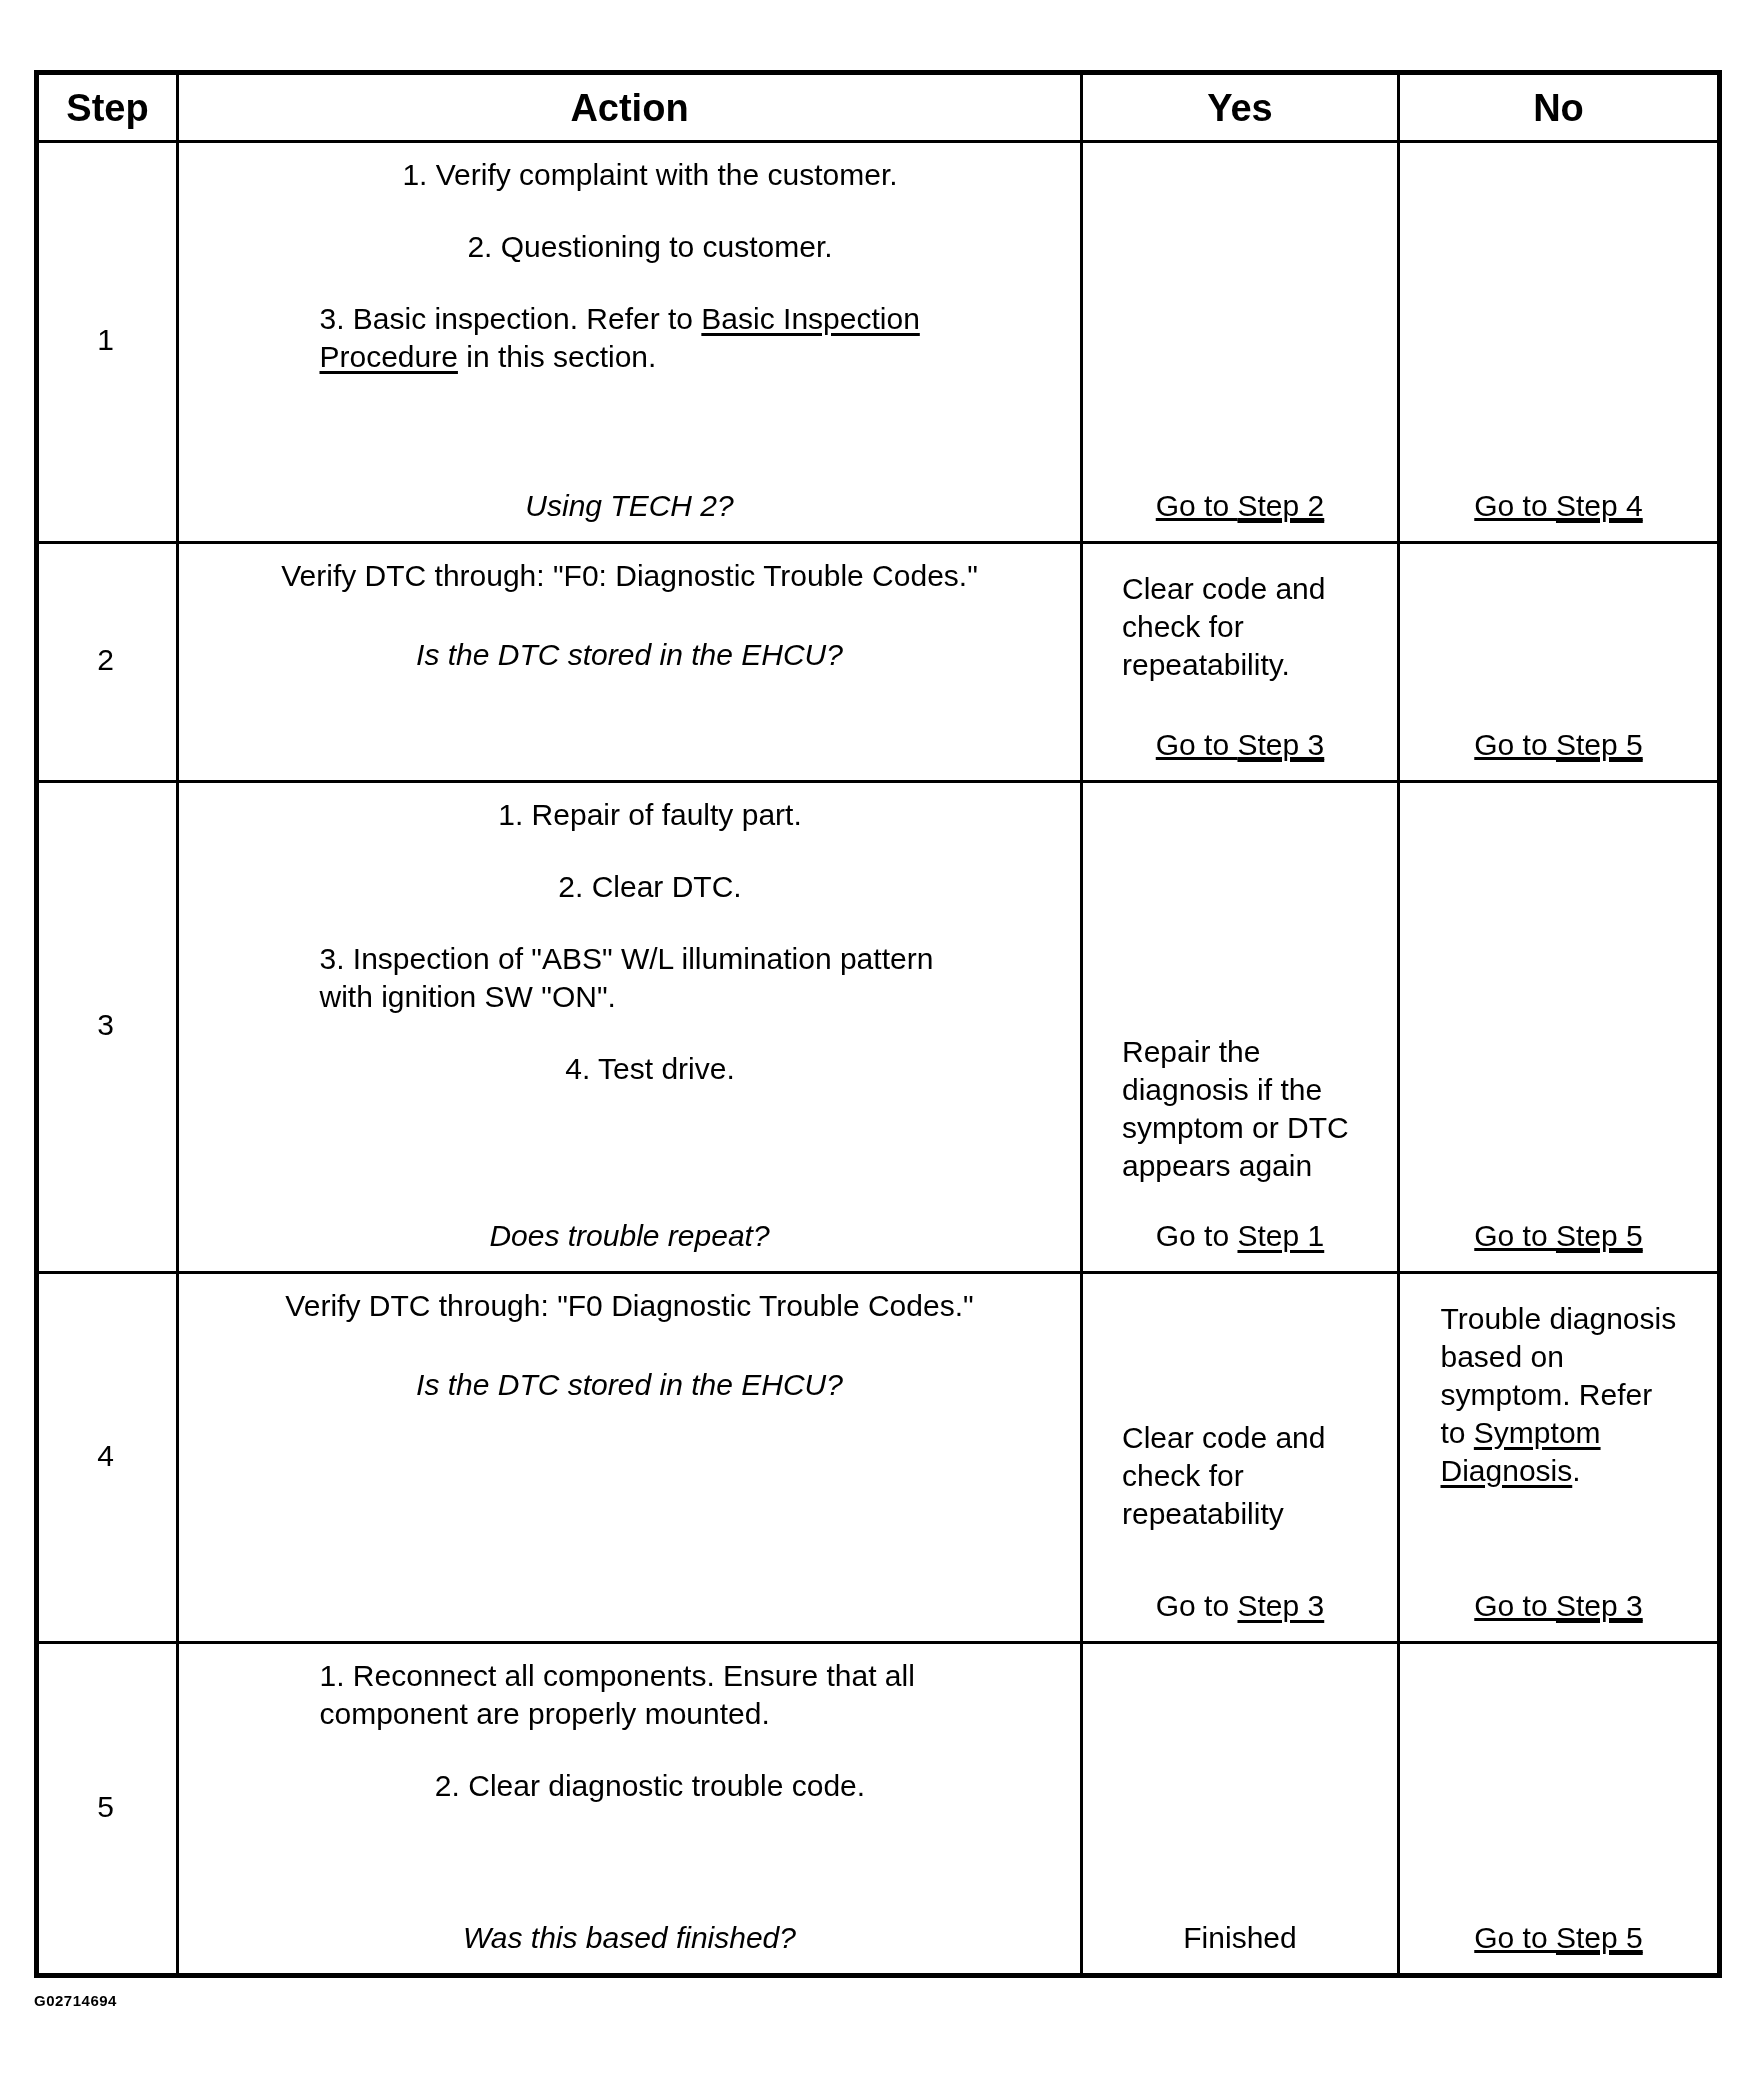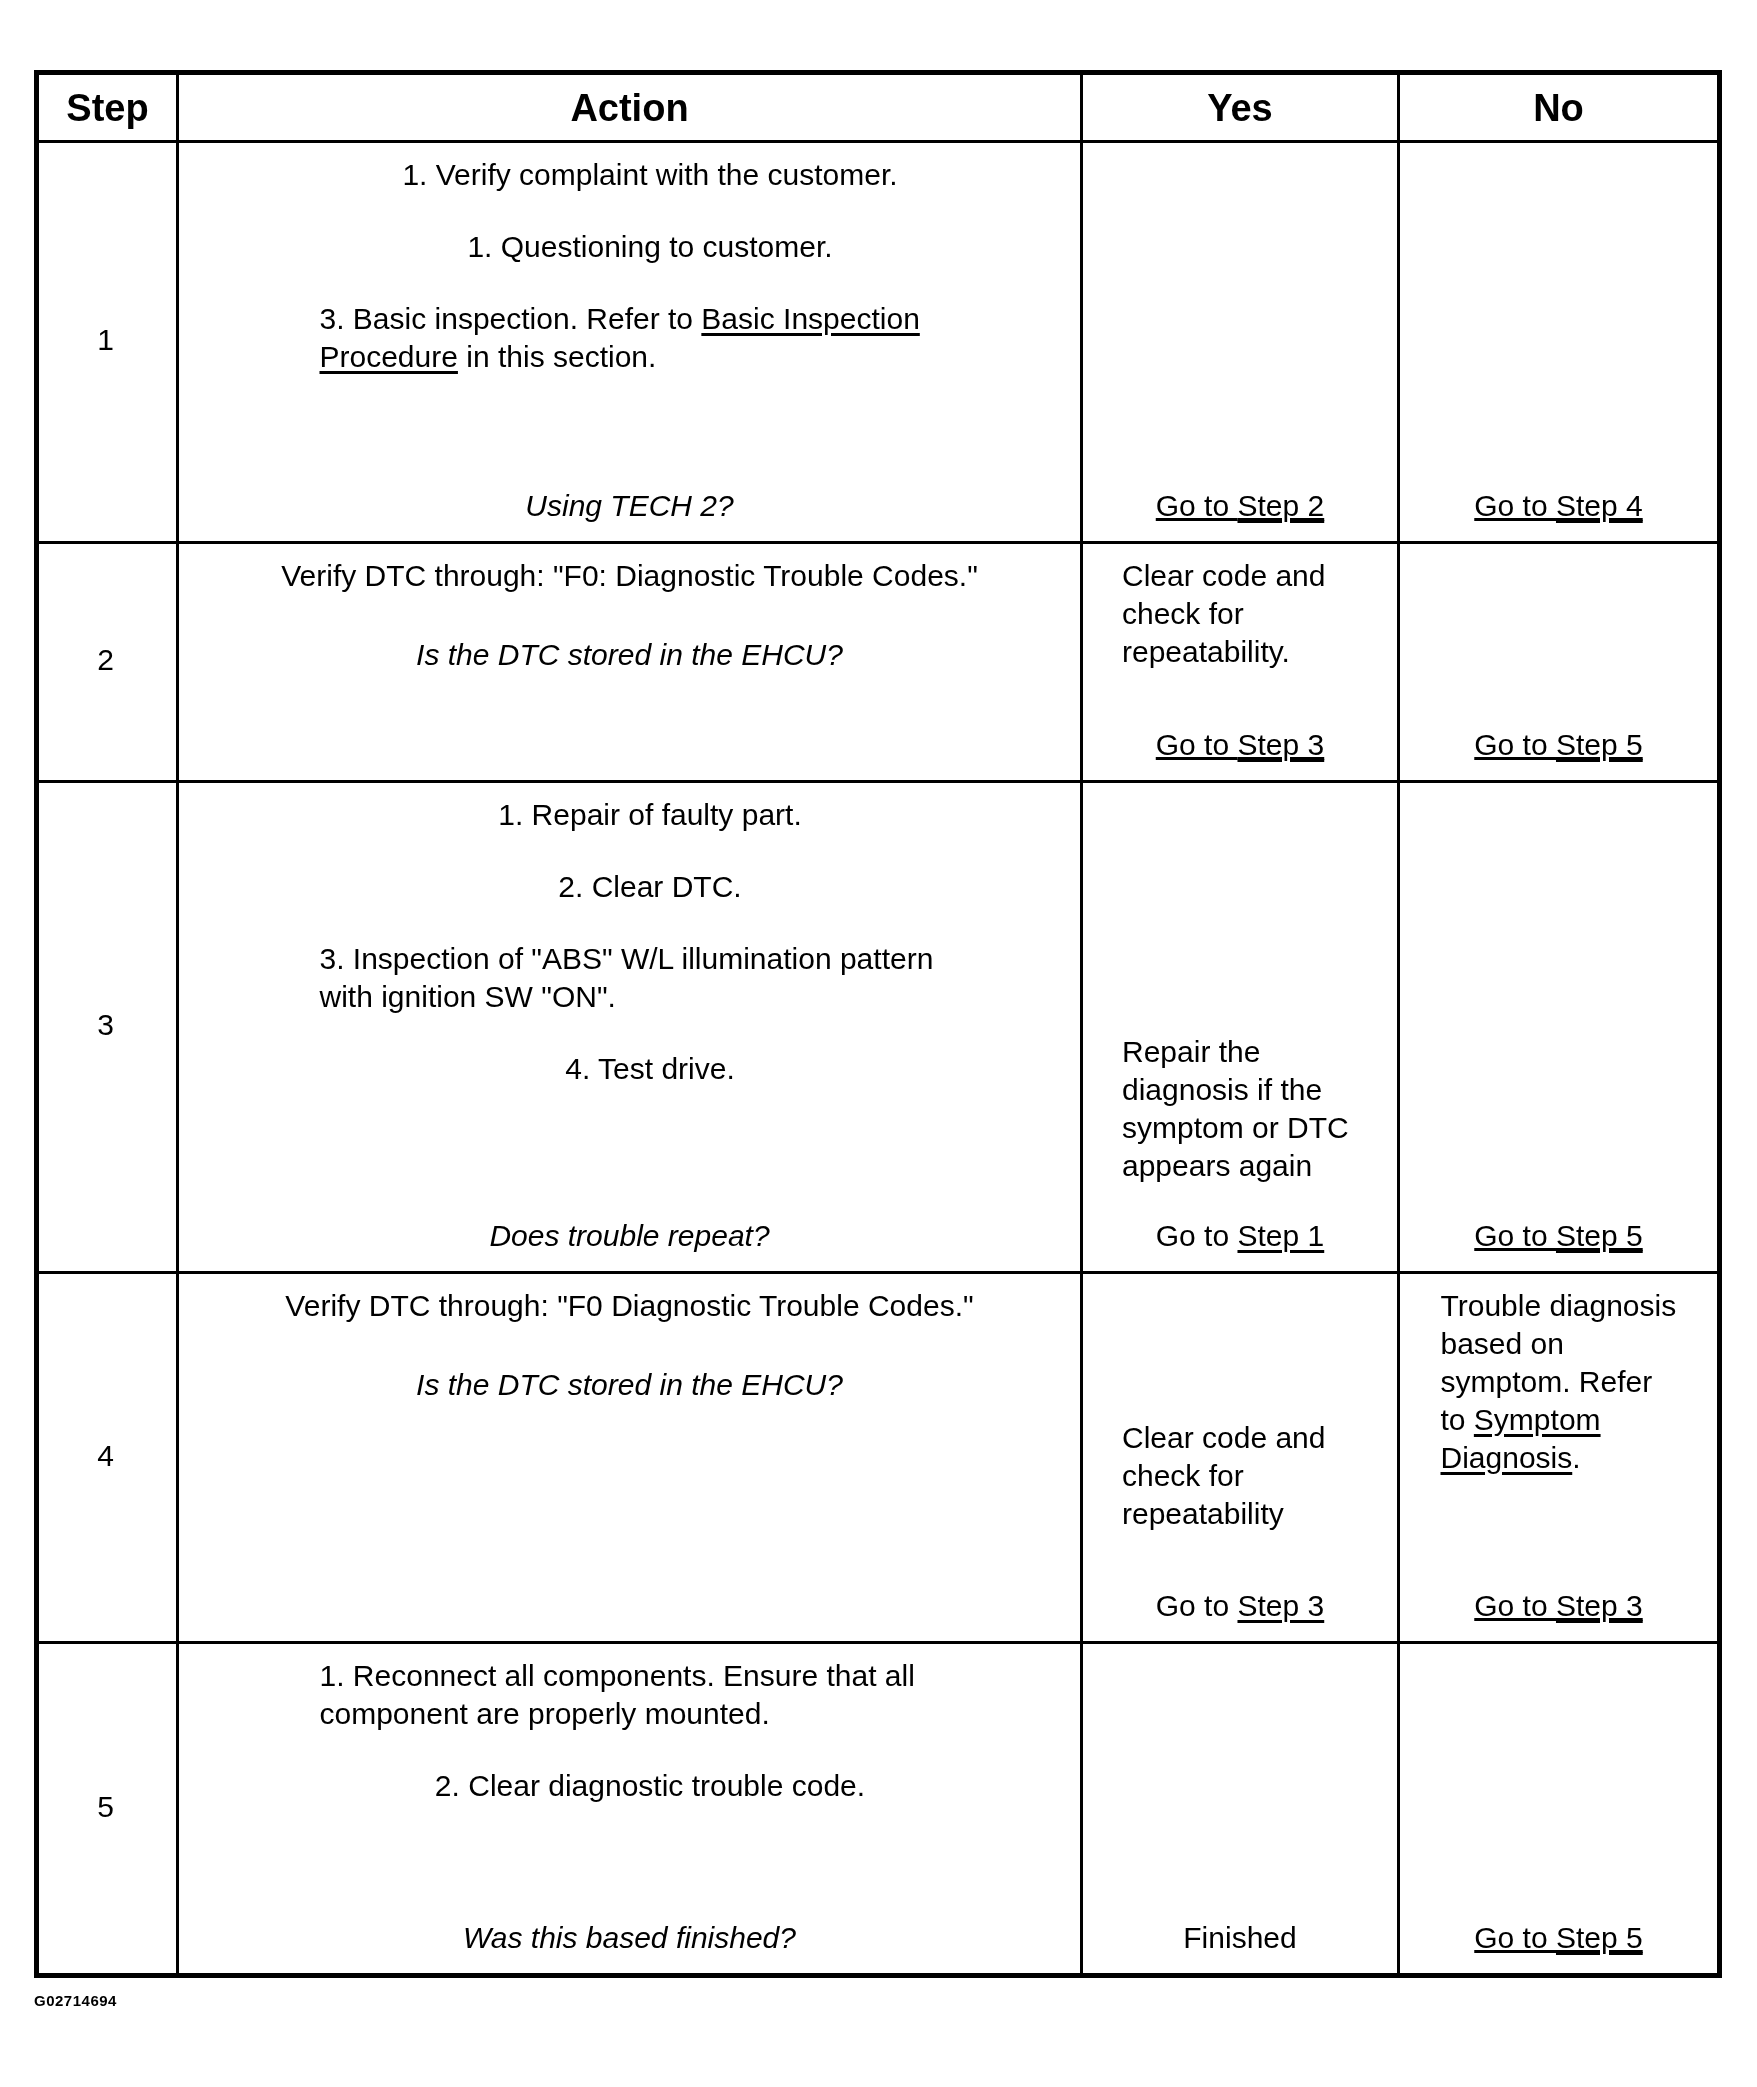--- a/index.html
+++ b/index.html
@@ -57,21 +57,21 @@
     padding-left: 41px;
     margin-bottom: 34px;
     max-width: 702px;
   }
   .cell-action .para {
     max-width: 702px;
   }
   .question { margin-top: auto; font-style: italic; }
   .question-mid { margin-top: 41px; font-style: italic; }
 
-  .narrow { max-width: 236px; }
+  .narrow { max-width: 236px; margin-top: 13px; }
   .goto { margin-top: auto; white-space: nowrap; text-decoration: underline; }
   .goto-tight { margin-top: 32px; white-space: nowrap; }
   .goto-gap { margin-top: 54px; white-space: nowrap; }
   .cell-bottom { justify-content: flex-end; }
   .result { margin-top: auto; }
 
   .lnk {
     text-decoration: underline;
     text-underline-offset: 3.6px;
     cursor: pointer;
@@ -91,21 +91,21 @@
   <div class="grid">
 
     <div class="cell hcell">Step</div>
     <div class="cell hcell">Action</div>
     <div class="cell hcell">Yes</div>
     <div class="cell hcell">No</div>
 
     <div class="cell step-cell rh1">1</div>
     <div class="cell cell-action">
       <div class="item">1. Verify complaint with the customer.</div>
-      <div class="item">1. Questioning to customer.</div>
+      <div class="item">2. Questioning to customer.</div>
       <div class="item"><span>3. Basic inspection. Refer to </span><span class="lnk">Basic Inspection Procedure</span><span> in this section.</span></div>
       <div class="question">Using TECH 2?</div>
     </div>
     <div class="cell">
       <div class="goto"><span>Go to </span><span class="lnk">Step 2</span></div>
     </div>
     <div class="cell">
       <div class="goto"><span>Go to </span><span class="lnk">Step 4</span></div>
     </div>
 

